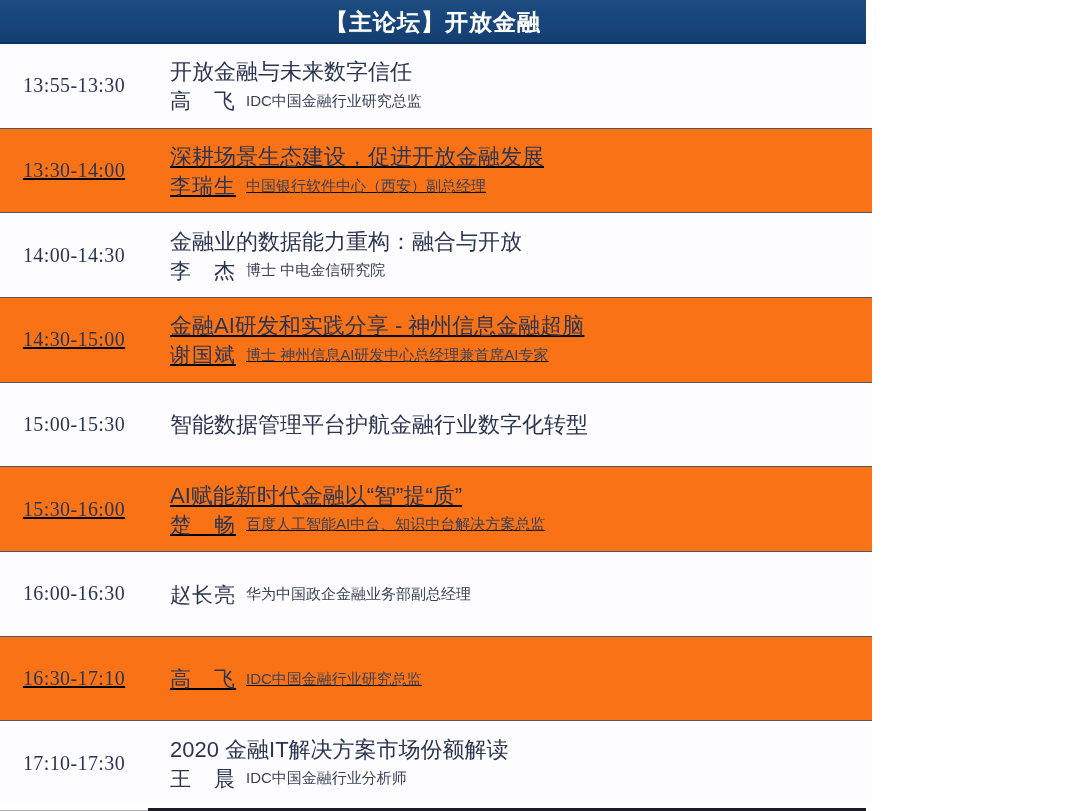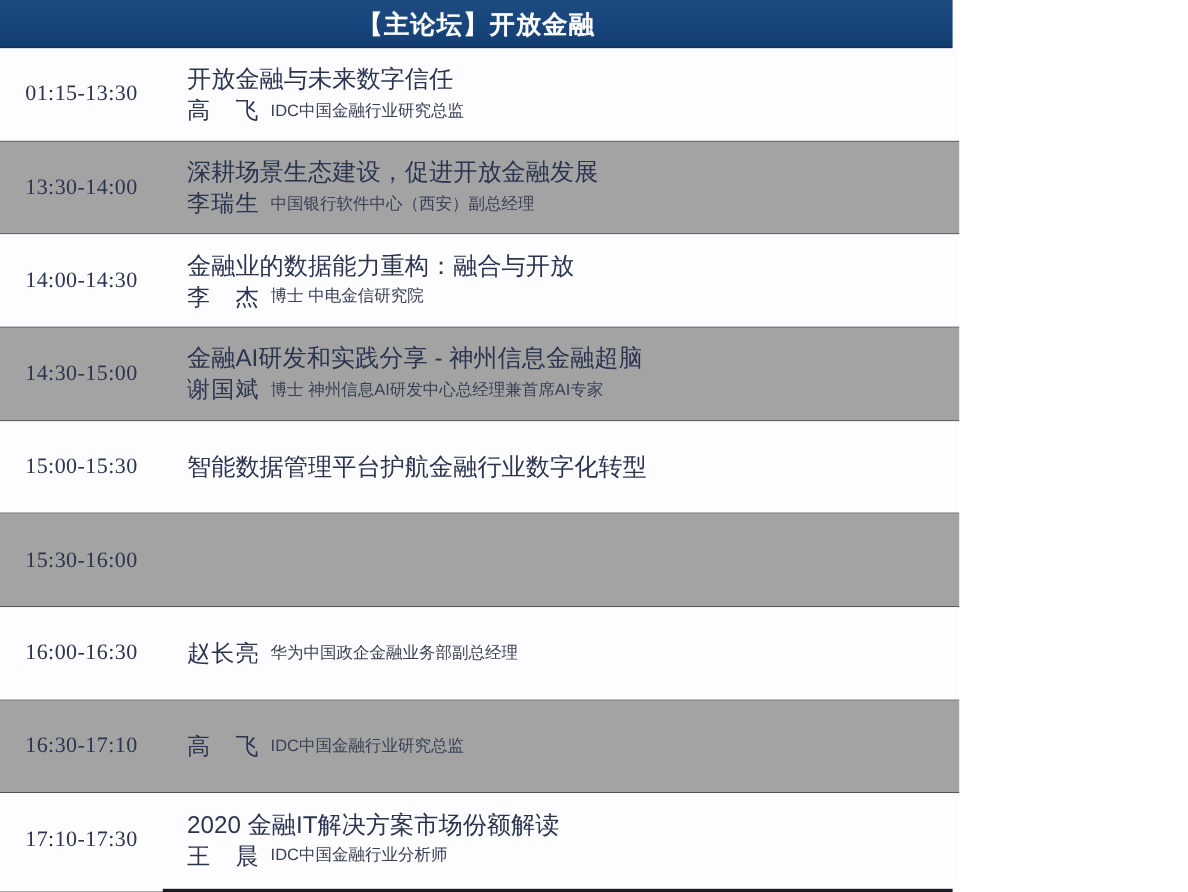--- a/index.html
+++ b/index.html
@@ -54,21 +54,21 @@
 
   .row {
     flex: 1 1 0;
     display: flex;
     align-items: center;
     position: relative;
     border-bottom: 1.6px solid #55555f;
     box-sizing: border-box;
   }
   .row.alt-light { background: #fdfcfe; }
-  .row.alt-gray  { background: #a3a3a3; }
+  .row.alt-gray  { background: #f97316; text-decoration: underline; }
   .row:last-child { border-bottom: none; }
 
   .time-cell {
     width: 148px;
     flex: 0 0 148px;
     text-align: center;
     color: #2c3550;
     font-size: 20px;
     letter-spacing: 0.4px;
     font-family: "Liberation Serif", "DejaVu Serif", serif;
@@ -138,21 +138,21 @@
 <body>
 
 <div class="agenda">
 
   <div class="banner">
     <div class="banner-title">【主论坛】开放金融</div>
   </div>
 
   <div class="rows">
       <div class="row alt-light">
-        <div class="time-cell">01:15-13:30</div>
+        <div class="time-cell">13:55-13:30</div>
         <div class="info-cell">
           <div class="session-title">开放金融与未来数字信任</div>
           <div class="speaker-line">
             <span class="speaker-name spaced3">高　飞</span>
             <span class="speaker-affil">IDC中国金融行业研究总监</span>
           </div>
         </div>
       </div>
       <div class="row alt-gray">
         <div class="time-cell">13:30-14:00</div>
@@ -185,20 +185,27 @@
         </div>
       </div>
       <div class="row alt-light">
         <div class="time-cell">15:00-15:30</div>
         <div class="info-cell">
           <div class="session-title">智能数据管理平台护航金融行业数字化转型</div>
         </div>
       </div>
       <div class="row alt-gray">
         <div class="time-cell">15:30-16:00</div>
+        <div class="info-cell">
+          <div class="session-title">AI赋能新时代金融以“智”提“质”</div>
+          <div class="speaker-line">
+            <span class="speaker-name spaced3">楚　畅</span>
+            <span class="speaker-affil">百度人工智能AI中台、知识中台解决方案总监</span>
+          </div>
+        </div>
       </div>
       <div class="row alt-light">
         <div class="time-cell">16:00-16:30</div>
         <div class="info-cell">
           <div class="speaker-line">
             <span class="speaker-name spaced3">赵长亮</span>
             <span class="speaker-affil">华为中国政企金融业务部副总经理</span>
           </div>
         </div>
       </div>

